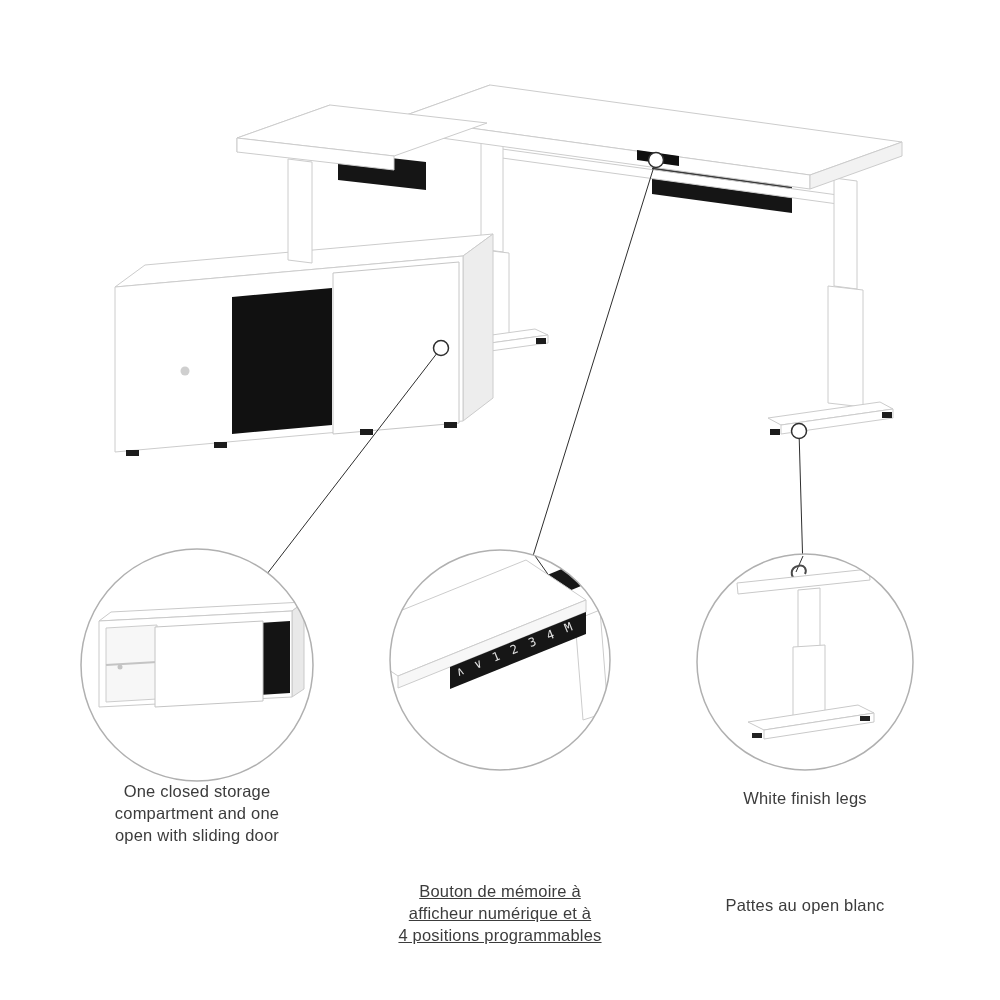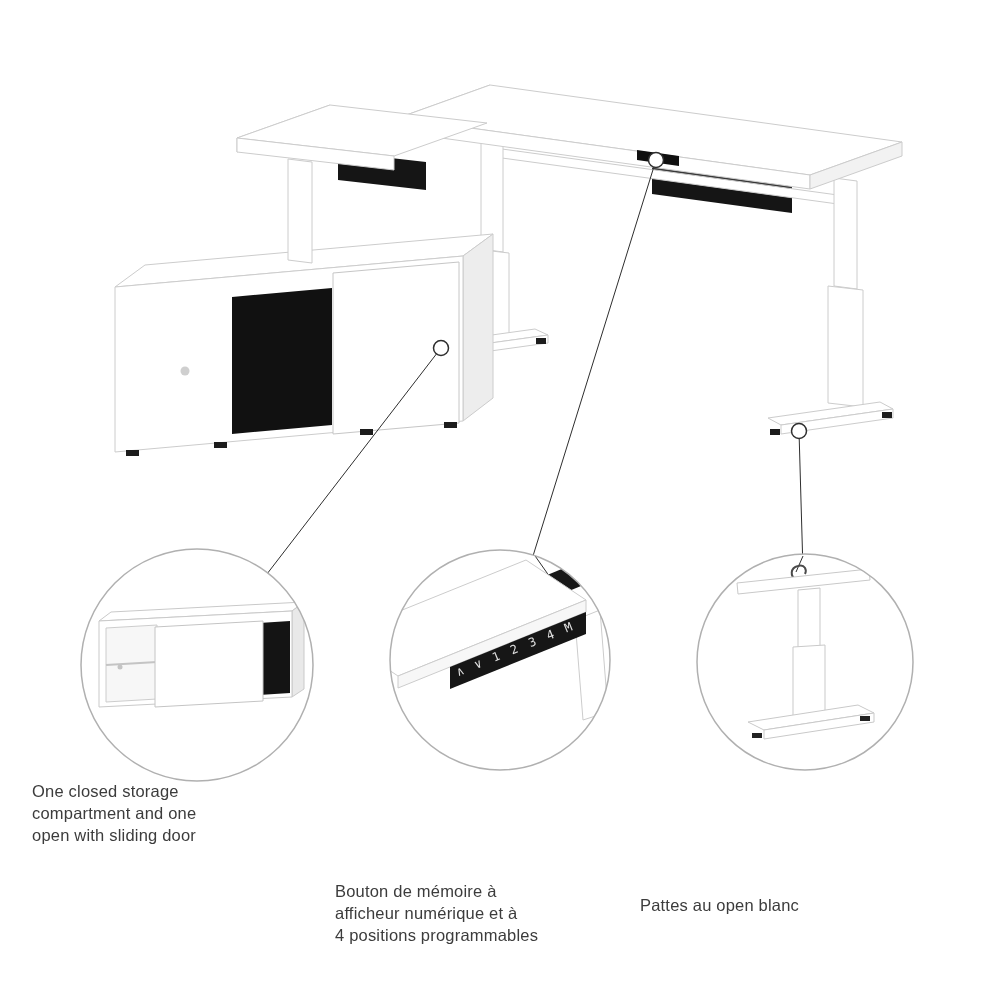--- a/index.html
+++ b/index.html
@@ -2,21 +2,21 @@
 <html><head>
 <meta charset="utf-8">
 <style>
   html,body{margin:0;padding:0;background:#ffffff;}
   .stage{
     position:relative;width:1000px;height:1000px;background:#ffffff;
     font-family:"Liberation Sans",sans-serif;overflow:hidden;
   }
   .stage svg{position:absolute;left:0;top:0;}
   .callout-label{
-    position:absolute;width:330px;text-align:left;
+    position:absolute;width:330px;text-align:center;
     color:#3c3c3c;font-size:16.5px;line-height:22px;font-weight:500;
     letter-spacing:.2px;white-space:pre-line;
   }
 </style>
 </head>
 <body>
 
 <div class="stage">
 
 <svg width="1000" height="1000" viewBox="0 0 1000 1000">
@@ -138,19 +138,20 @@
   </g>
 
   <circle cx="441" cy="348" r="7.5" fill="#ffffff" stroke="#2e2e2e" stroke-width="1.5"></circle>
   <circle cx="656" cy="160" r="7.5" fill="#ffffff" stroke="#2e2e2e" stroke-width="1.5"></circle>
   <circle cx="799" cy="431" r="7.5" fill="#ffffff" stroke="#2e2e2e" stroke-width="1.5"></circle>
 </svg>
 
 <div class="callout-label" style="left:32px;top:780px;">One closed storage
 compartment and one
 open with sliding door</div>
+<div class="callout-label" style="left:640px;top:787px;">White finish legs</div>
 
-<div class="callout-label" style="left:335px;top:880px;">Bouton de mémoire à
+<div class="callout-label" style="left:335px;top:880px;text-decoration:underline;">Bouton de mémoire à
 afficheur numérique et à
 4 positions programmables</div>
 <div class="callout-label" style="left:640px;top:894px;">Pattes au open blanc</div>
 
 </div>
 
 </body></html>

